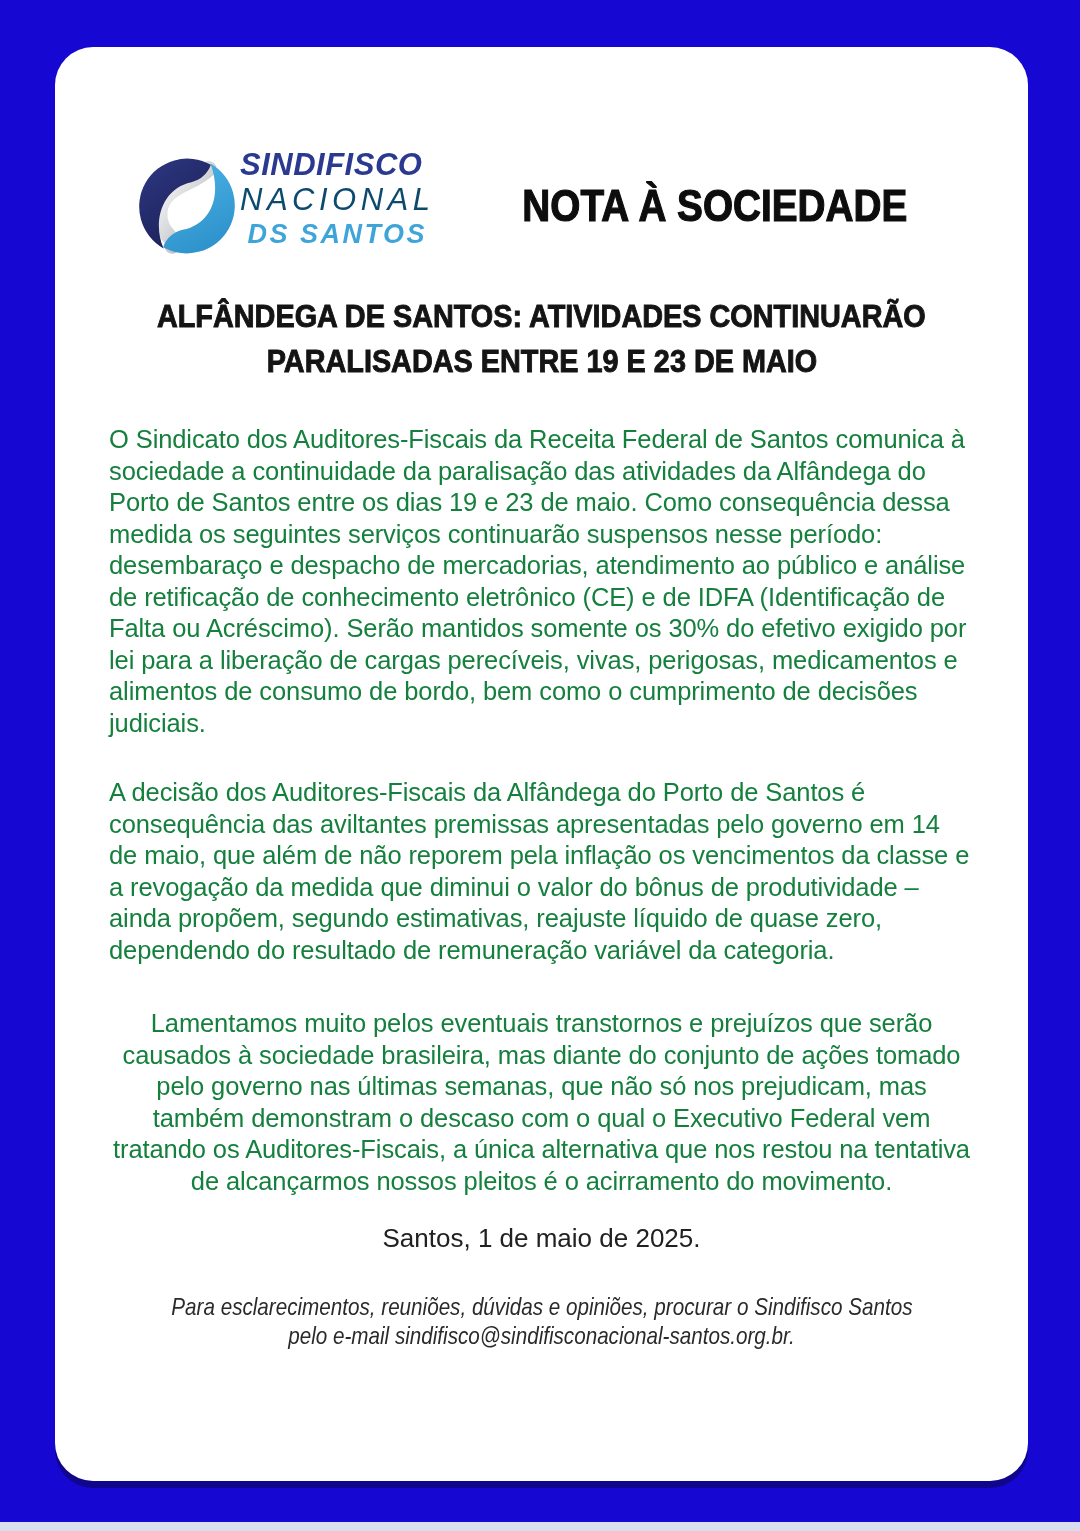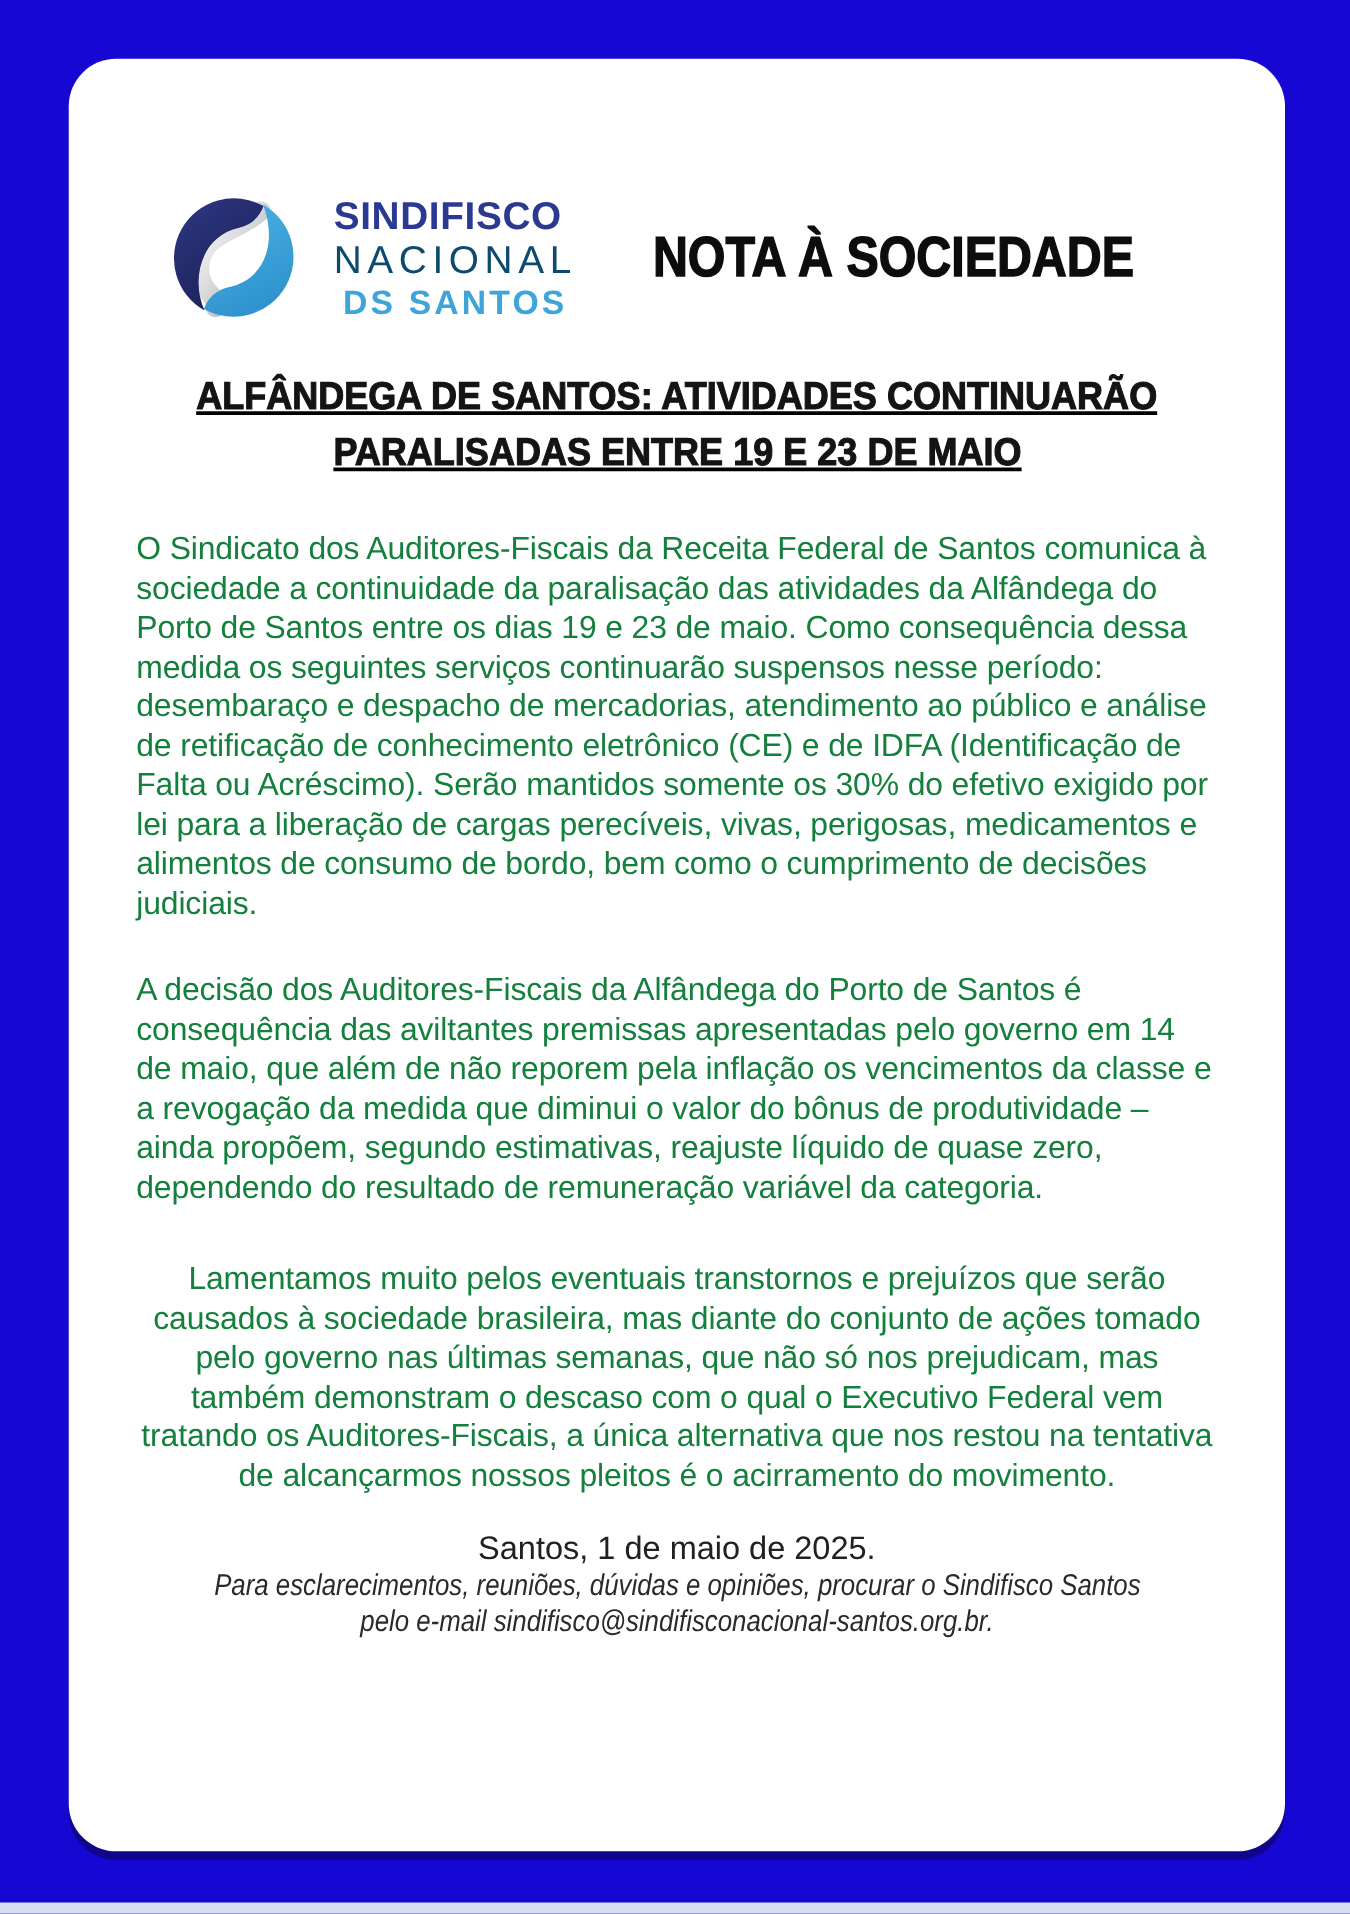--- a/index.html
+++ b/index.html
@@ -18,52 +18,52 @@
     width:973px;height:1434px;
     background:#ffffff;border-radius:38px;
     box-shadow:0 7px 0 rgba(10,6,70,0.5);
     box-sizing:border-box;
     padding:0 54px 26px 54px;
     display:flex;flex-direction:column;
     overflow:hidden;
   }
   
   .header{display:flex;align-items:center;margin-top:102px;flex:0 0 auto;}
-  .logo{display:flex;align-items:center;gap:28px;margin-left:26px;flex:0 0 auto;width:320px;}
+  .logo{display:flex;gap:1px;margin-left:26px;flex:0 0 auto;width:320px;font-style:italic;}
   .logo svg{width:104px;height:114px;flex:0 0 auto;}
   .brand{display:flex;flex-direction:column;line-height:1;}
   .brand-1{font-size:31px;font-weight:bold;color:#2b3990;letter-spacing:0.5px;}
   .brand-2{font-size:31px;font-weight:normal;color:#0c4a6e;letter-spacing:4.5px;margin-top:4px;}
   .brand-3{font-size:27px;font-weight:bold;color:#3fa5d9;letter-spacing:2.5px;margin-top:6px;text-align:center;}
   .title-wrap{flex:1;display:flex;justify-content:center;}
   .note-title{
     font-size:45px;font-weight:bold;color:#0d0d0d;
     white-space:nowrap;width:max-content;
     transform:scaleX(0.86);
     -webkit-text-stroke:1.2px #0d0d0d;
   }
   
-  .headline{margin-top:36px;display:flex;flex-direction:column;align-items:center;gap:9px;flex:0 0 auto;text-decoration:underline;}
+  .headline{margin-top:36px;display:flex;flex-direction:column;align-items:center;gap:9px;flex:0 0 auto;}
   .headline-line{
     font-size:31px;font-weight:bold;color:#141414;
     white-space:nowrap;width:max-content;
     transform:scaleX(0.93);
     -webkit-text-stroke:0.9px #141414;
   }
   
   .body-par{
     font-size:25.5px;line-height:31.5px;color:#15803d;
     letter-spacing:-0.1px;margin:0;text-align:left;
   }
   .p1{margin-top:44px;}
   .p2{margin-top:38px;}
   .p3{margin-top:42px;text-align:center;}
   .date-line{margin-top:26px;text-align:center;font-size:26px;color:#212121;}
   
-  .note{display:flex;flex-direction:column;align-items:center;font-style:italic;color:#2a2a2a;}
+  .note{margin-top:38px;display:flex;flex-direction:column;align-items:center;font-style:italic;color:#2a2a2a;}
   .note-line{
     font-size:24px;line-height:29px;
     white-space:nowrap;width:max-content;
     transform:scaleX(0.86);
   }
   
   .footer{margin-top:auto;display:flex;flex-direction:column;align-items:center;color:#1e1e1e;}
   .footer-line{
     font-size:24.5px;line-height:31px;letter-spacing:-0.3px;
     white-space:nowrap;width:max-content;

